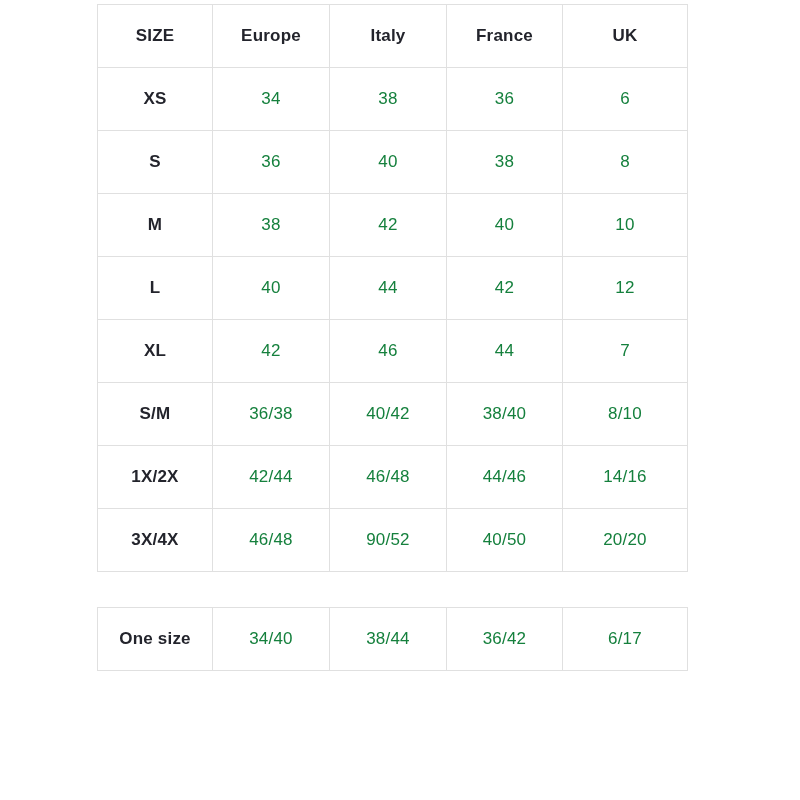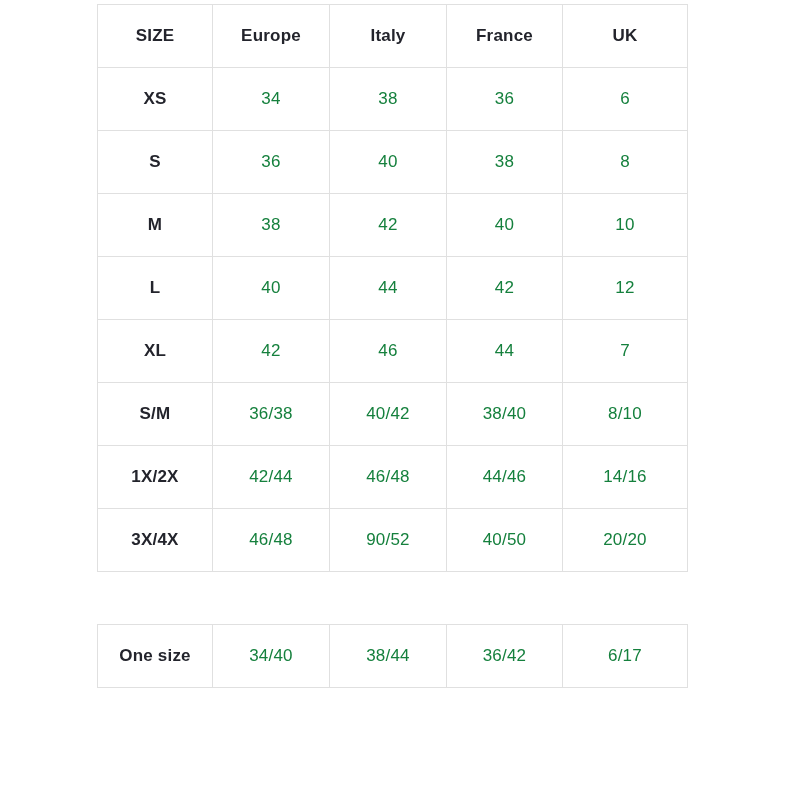--- a/index.html
+++ b/index.html
@@ -17,21 +17,21 @@
     padding-top: 4px;
     padding-left: 97px;
     border-radius: 10px;
   }
   table.size-table {
     border-collapse: collapse;
     table-layout: fixed;
     width: 590px;
   }
   table.size-table.second {
-    margin-top: 52px;
+    margin-top: 35px;
   }
   .size-table col.c1 { width: 115px; }
   .size-table col.c2 { width: 117px; }
   .size-table col.c3 { width: 117px; }
   .size-table col.c4 { width: 116px; }
   .size-table col.c5 { width: 125px; }
   .size-table th,
   .size-table td {
     border: 1px solid #e0e0e0;
     height: 62px;

